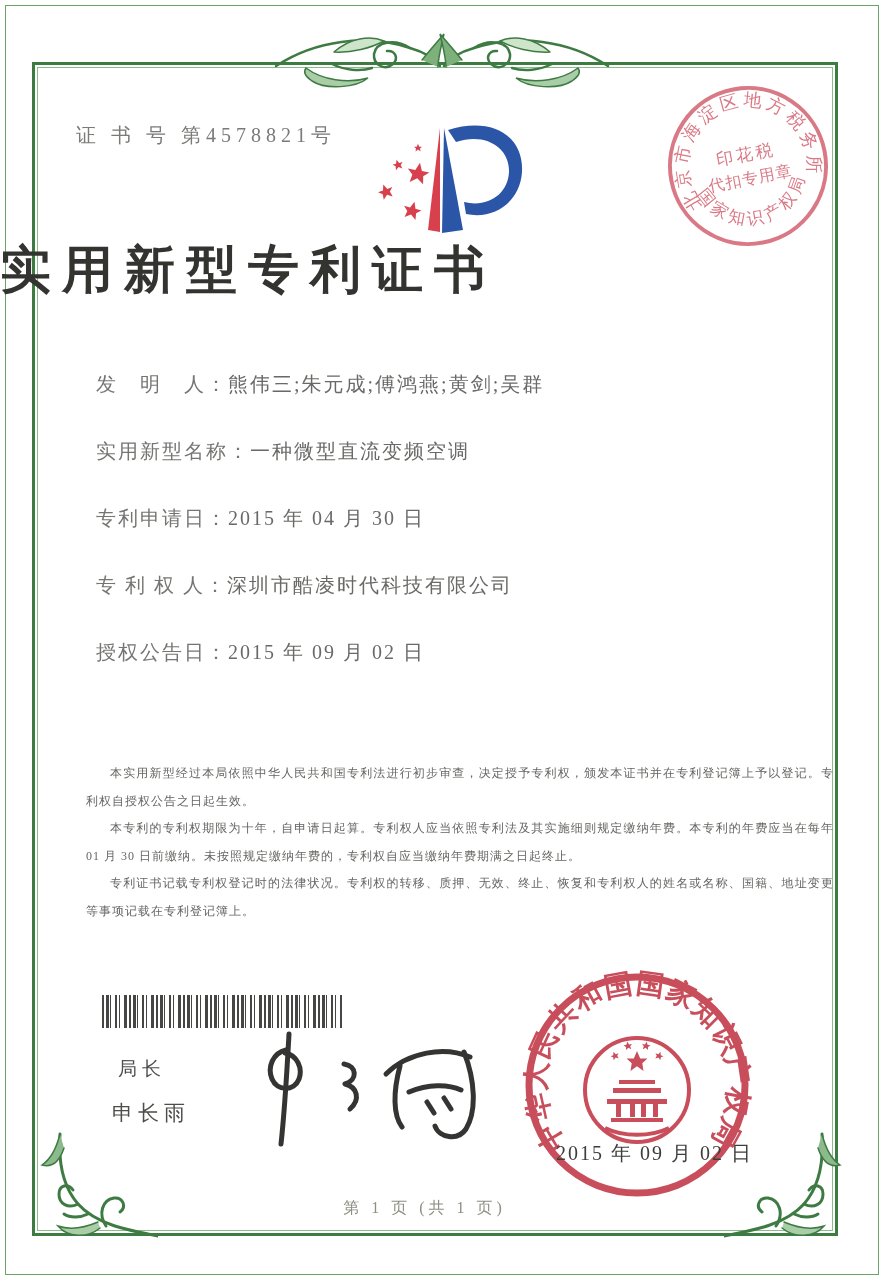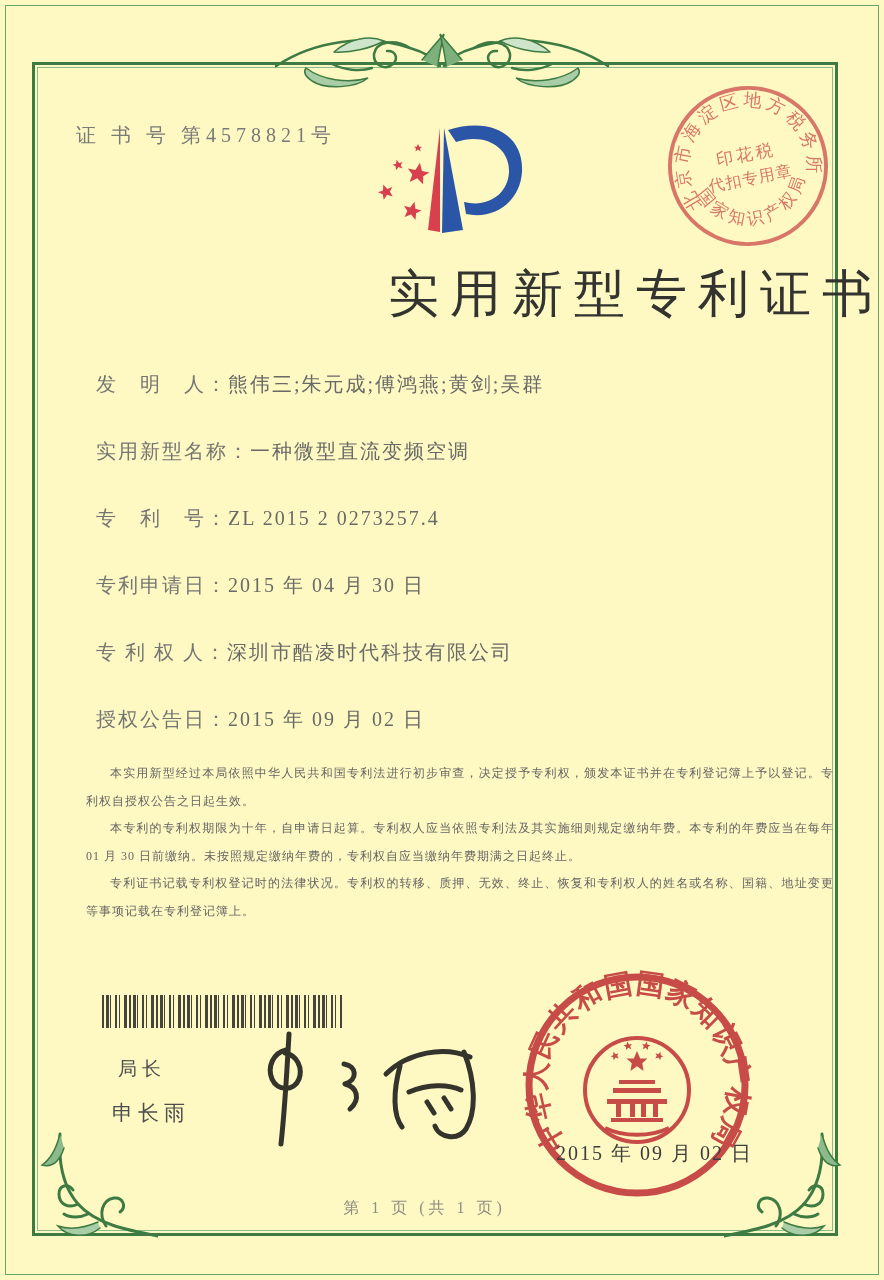--- a/index.html
+++ b/index.html
@@ -1,36 +1,36 @@
 <!DOCTYPE html>
 <html><head>
 <meta charset="utf-8">
 <style>
   * { margin:0; padding:0; box-sizing:border-box; }
   html,body { background:#e8e8e4; }
   #page {
     position:relative; width:884px; height:1280px; margin:0 auto;
-    background:#fef9c3; overflow:hidden;
+    background:#ffffff; overflow:hidden;
     font-family:"Liberation Serif","DejaVu Serif",serif;
   }
   .outer-line { position:absolute; inset:5px; border:1px solid #6aa46a; }
   .frame { position:absolute; left:32px; top:62px; width:806px; height:1174px; border:3px solid #3e7b43; }
   .frame-inner { position:absolute; inset:2px; border:1px solid #8cba8c; }
 
   .cert-no { position:absolute; left:76px; top:122px; font-size:20px; letter-spacing:5px; color:#7a7a78; }
 
   .logo { position:absolute; left:352px; top:114px; }
   .top-flourish { position:absolute; left:272px; top:20px; }
   .corner-flourish { position:absolute; top:1126px; }
   .corner-flourish.right { left:724px; }
   .corner-flourish.left  { left:36px; transform:scale(-1,1); }
 
   .doc-title {
-    position:absolute; left:0; right:0; top:260px; text-align:right;
-    font-size:51px; letter-spacing:11px; color:#333330; font-weight:400;
+    position:absolute; left:0; right:0; top:236px; text-align:left;
+    font-size:51px; letter-spacing:11px; color:#333330; font-weight:700;
   }
 
   .fields { position:absolute; left:96px; top:372px; }
   .field { font-size:20px; line-height:24px; margin-bottom:43px; color:#6f6f6d; letter-spacing:2px; white-space:nowrap; }
   .field .lbl { color:#757573; }
   .field .val { color:#696967; }
 
   .paras { position:absolute; left:86px; top:760px; width:748px; }
   .paras p {
     font-size:12px; line-height:27.5px; color:#656563;
@@ -149,23 +149,20 @@
   </svg>
 
   <div class="doc-title">实用新型专利证书</div>
 
   <div class="fields">
     <div class="field">
       <span class="lbl">发　明　人：</span><span class="val">熊伟三;朱元成;傅鸿燕;黄剑;吴群</span>
     </div>
     <div class="field">
       <span class="lbl">实用新型名称：</span><span class="val">一种微型直流变频空调</span>
-    </div>
-    <div class="field">
-      <span class="lbl">专　利　号：</span><span class="val">ZL 2015 2 0273257.4</span>
     </div>
     <div class="field">
       <span class="lbl">专利申请日：</span><span class="val">2015 年 04 月 30 日</span>
     </div>
     <div class="field">
       <span class="lbl">专 利 权 人：</span><span class="val">深圳市酷凌时代科技有限公司</span>
     </div>
     <div class="field">
       <span class="lbl">授权公告日：</span><span class="val">2015 年 09 月 02 日</span>
     </div>

